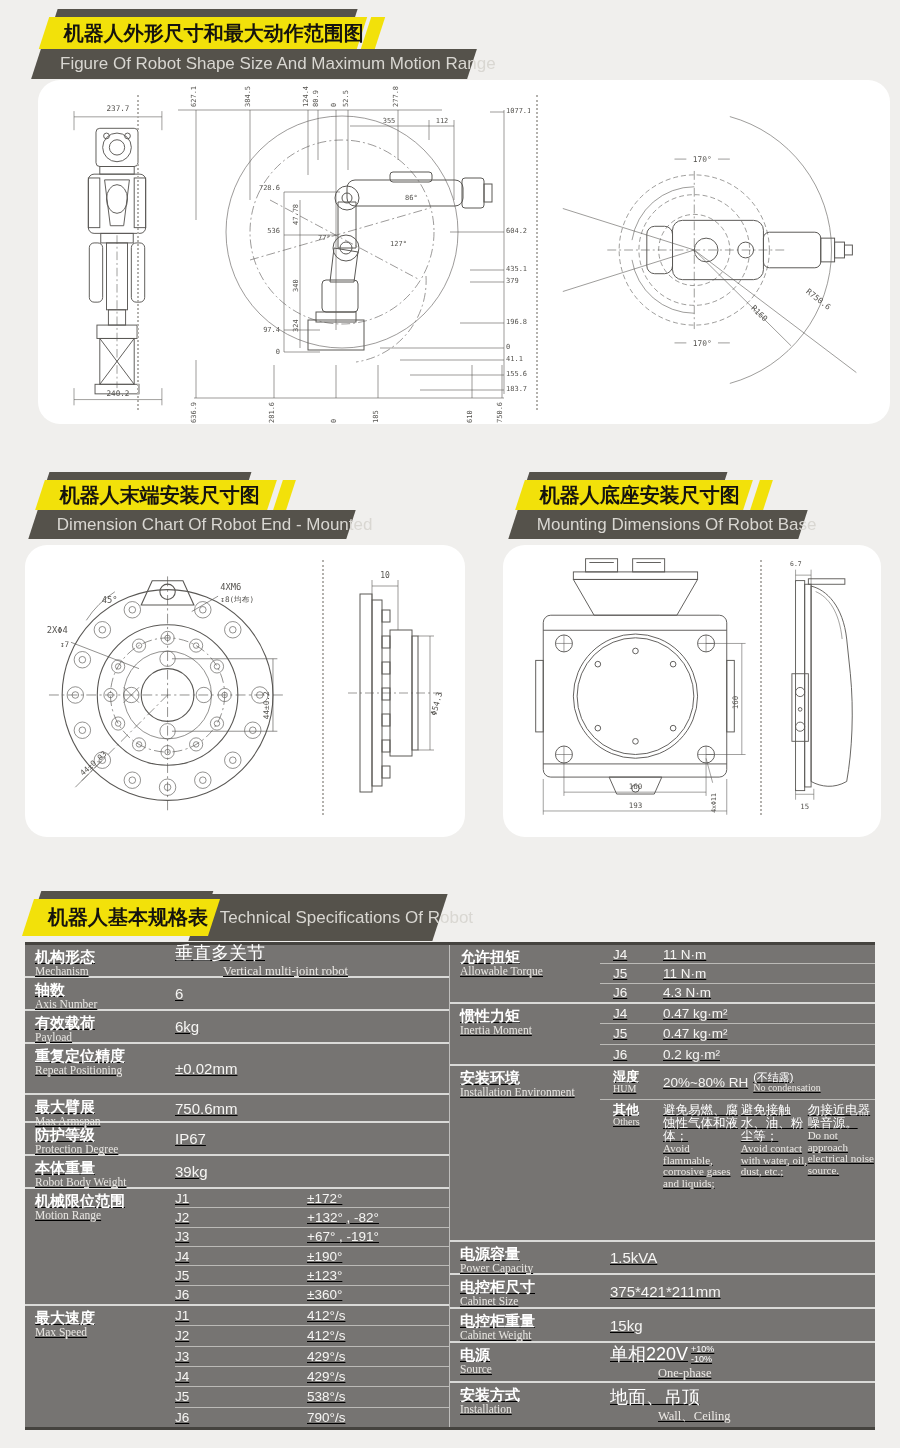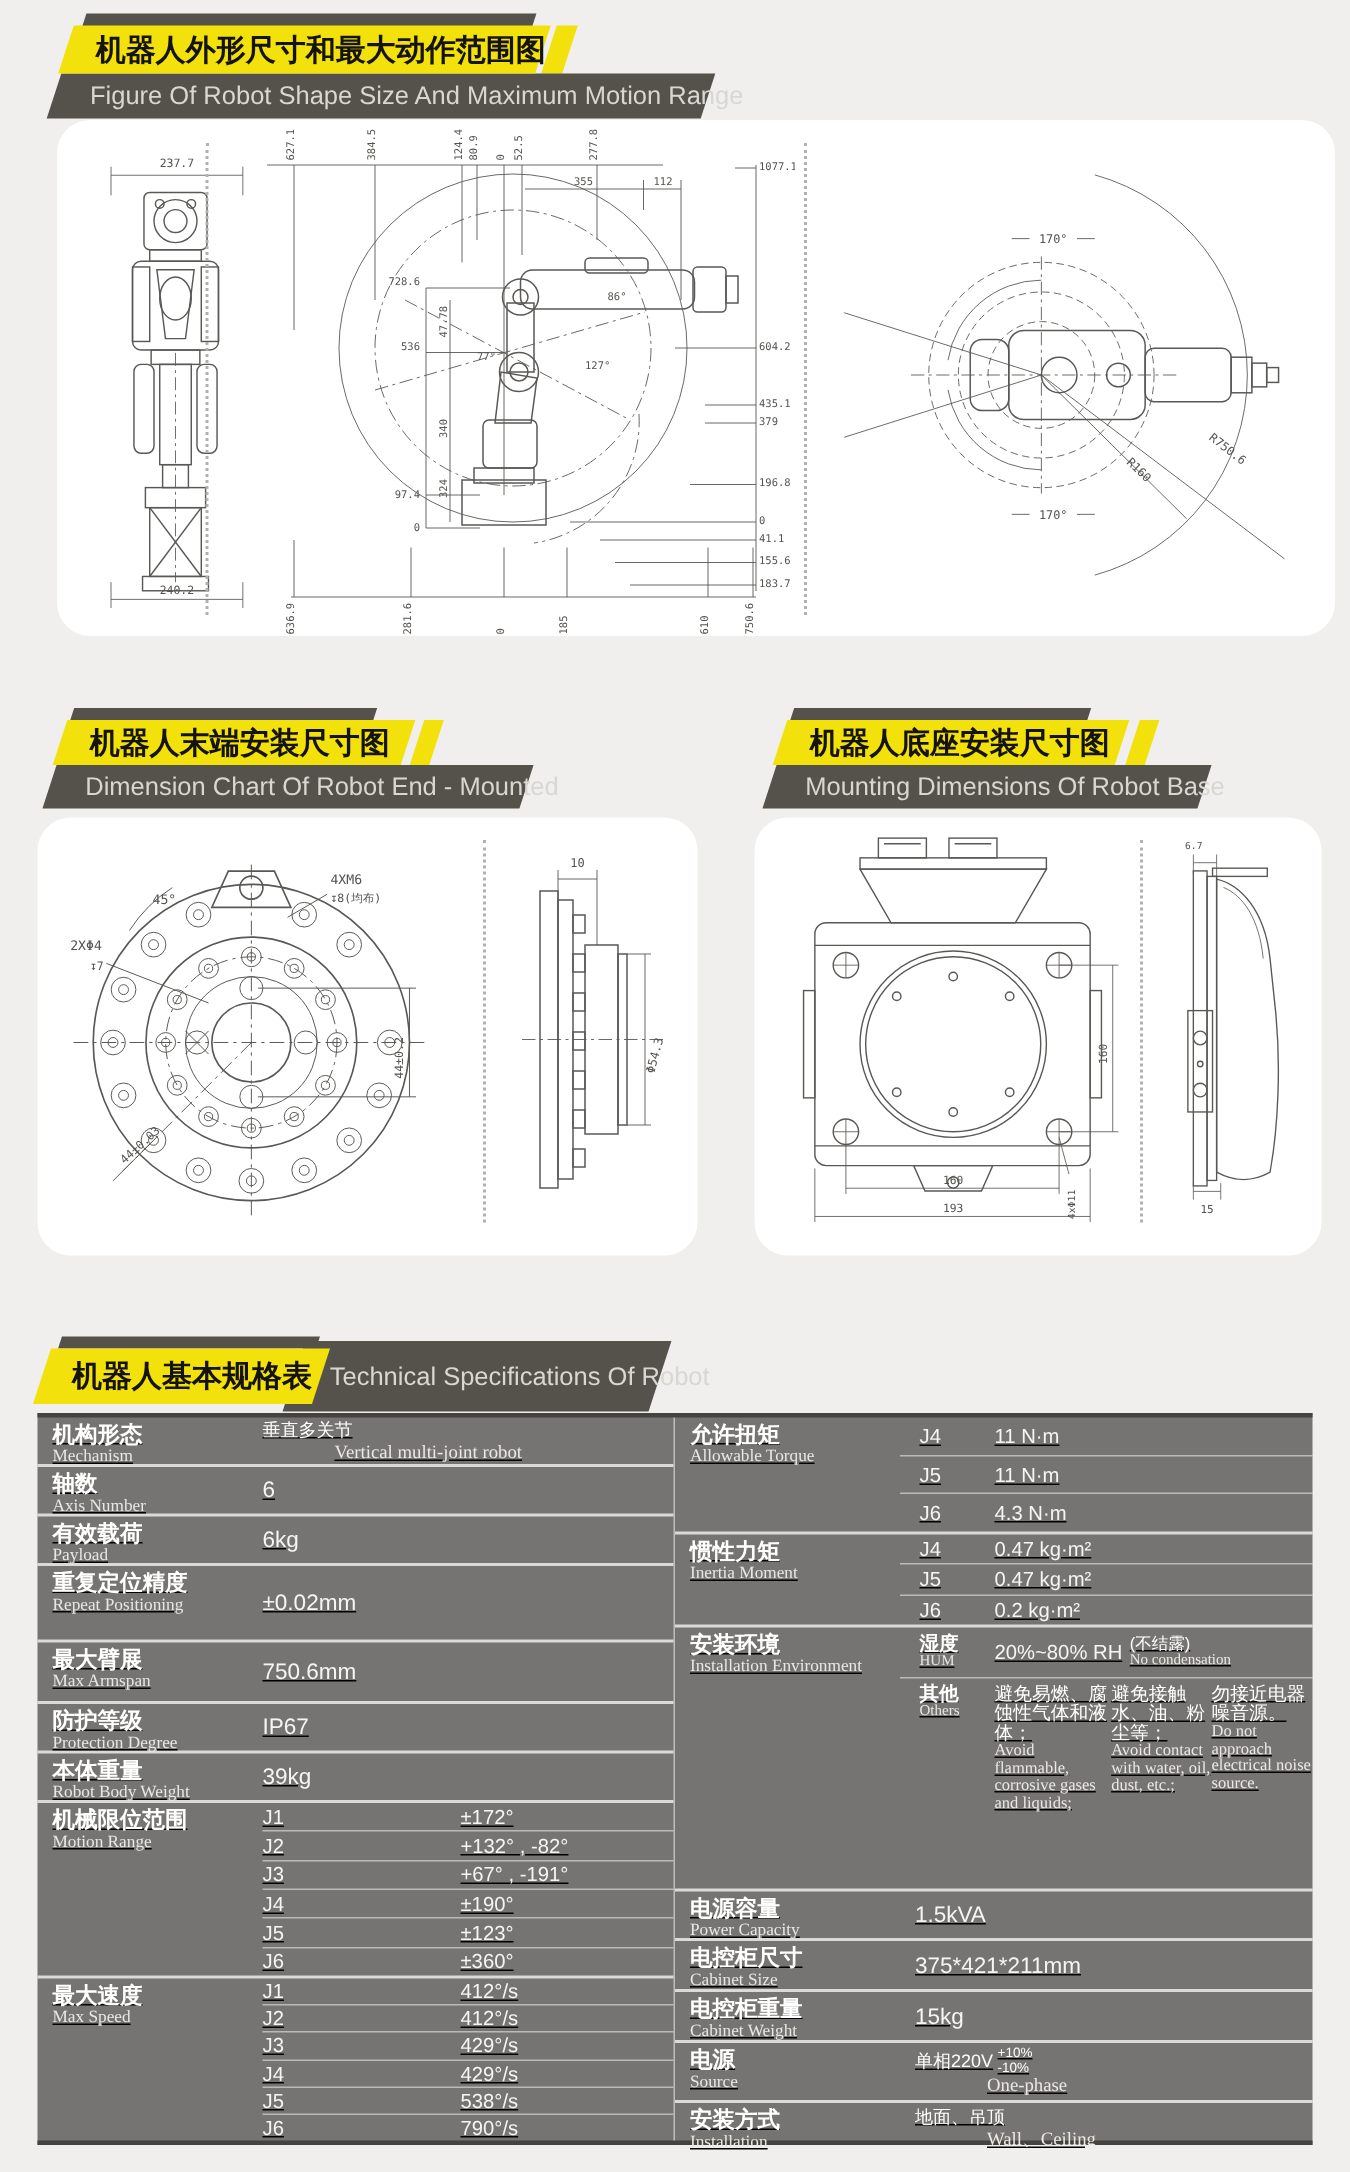--- a/index.html
+++ b/index.html
@@ -28,21 +28,21 @@
               border-top:3px solid #45433f;border-bottom:3px solid #45433f;display:flex;box-sizing:border-box;text-decoration:underline;}
   .tg{width:425px;display:flex;flex-direction:column;box-sizing:border-box;}
   .tg-left{border-right:1px solid rgba(250,250,248,0.55);}
   .trow,.jblock{display:flex;border-bottom:2px solid rgba(244,244,241,0.8);box-sizing:border-box;flex:none;}
   .trow.last,.jblock.last{border-bottom:none;flex:1;}
   .tlabel{width:150px;box-sizing:border-box;padding:3px 0 0 10px;}
   .tlabel .zh{font-size:15px;font-weight:bold;color:#ffffff;line-height:1.15;}
   .tlabel .en{font-size:11.5px;color:#e9e7e3;font-family:"Liberation Serif",serif;line-height:1.15;}
   .tvalue{flex:1;display:flex;align-items:center;font-size:15px;color:#f6f5f3;}
   .tvalue.stack{flex-direction:column;align-items:flex-start;justify-content:center;}
-  .tvalue .vzh{font-size:12px;color:#ffffff;line-height:1.2;}
+  .tvalue .vzh{font-size:18px;color:#ffffff;line-height:1.2;}
   .tvalue .ven{font-size:12.5px;color:#ece9e5;font-family:"Liberation Serif",serif;line-height:1.15;margin-left:48px;}
   .jcol{flex:1;display:flex;flex-direction:column;}
   .jrow{flex:1;display:flex;align-items:center;border-bottom:1px solid rgba(244,244,241,0.55);box-sizing:border-box;
         font-size:13.5px;color:#f6f5f3;}
   .jrow:last-child{border-bottom:none;}
   .tg-left .jname{width:132px;}
   .tg-right .jrow{padding-left:13px;}
   .tg-right .jname{width:50px;}
   .jval{flex:1;}
   .erow{display:flex;align-items:center;border-bottom:1px solid rgba(244,244,241,0.55);box-sizing:border-box;flex:none;padding-left:13px;}
@@ -519,21 +519,21 @@
       <div class="trow" style="height:51px">
         <div class="tlabel">
           <div class="zh">重复定位精度</div>
           <div class="en">Repeat Positioning</div>
         </div>
         <div class="tvalue">
             <span>±0.02mm</span>
           </div>
       </div>
 
-      <div class="trow" style="height:41px">
+      <div class="trow" style="height:28px">
         <div class="tlabel">
           <div class="zh">最大臂展</div>
           <div class="en">Max Armspan</div>
         </div>
         <div class="tvalue">
             <span>750.6mm</span>
           </div>
       </div>
 
       <div class="trow" style="height:33px">
@@ -618,21 +618,21 @@
           <div class="jrow">
               <span class="jname">J6</span>
               <span class="jval">790°/s</span>
             </div>
         </div>
       </div>
     </div>
 
     <div class="tg tg-right">
 
-      <div class="jblock" style="height:78px">
+      <div class="jblock" style="height:59px">
         <div class="tlabel">
           <div class="zh">允许扭矩</div>
           <div class="en">Allowable Torque</div>
         </div>
         <div class="jcol">
           <div class="jrow">
               <span class="jname">J4</span>
               <span class="jval">11 N·m</span>
             </div>
           <div class="jrow">

